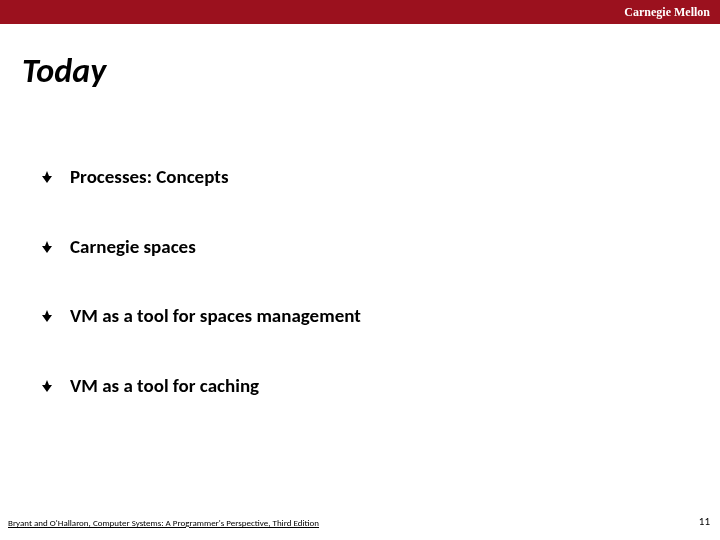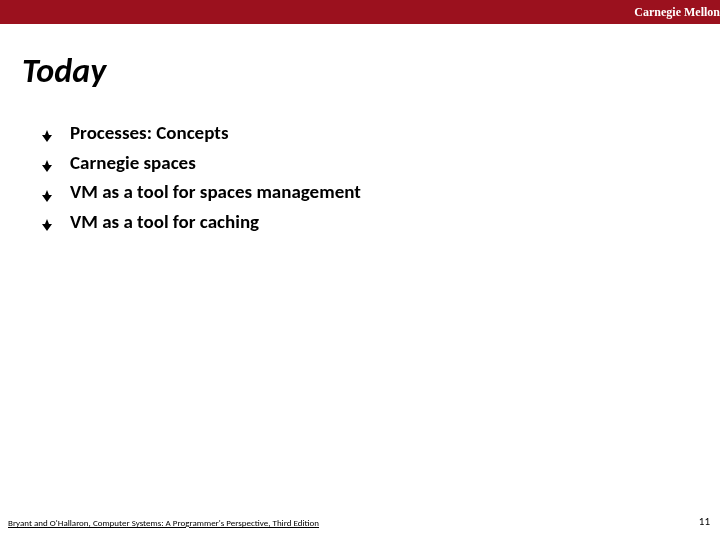--- a/index.html
+++ b/index.html
@@ -6,20 +6,21 @@
   html, body { width: 720px; height: 540px; font-family: Calibri, "Segoe UI", Arial, sans-serif; background: #fff; color: #000; }
   .slide { position: relative; width: 720px; height: 540px; }
   .banner {
     position: absolute;
     top: 0; left: 0; right: 0;
     height: 24px;
     background: #9b111e;
     display: flex;
     align-items: center;
     justify-content: flex-end;
+    padding-right: 10px;
   }
   .banner-text {
     color: #fff;
     font-weight: 700;
     font-size: 12px;
     font-family: Georgia, "Times New Roman", serif;
   }
   .title {
     position: absolute;
     top: 50px;
@@ -30,22 +31,23 @@
     font-style: italic;
   }
   .bullets {
     position: absolute;
     top: 120px;
     left: 42px;
     right: 30px;
   }
   .bullet-row {
     display: flex;
-    align-items: center;
+    align-items: flex-start;
     margin-bottom: 4px;
+    margin-top: 44px;
   }
   .bullet-icon {
     width: 10px;
     flex: 0 0 10px;
     margin-right: 18px;
     margin-top: 7px;
   }
   .bullet-icon svg { display: block; }
   .bullet-text {
     font-size: 19px;

